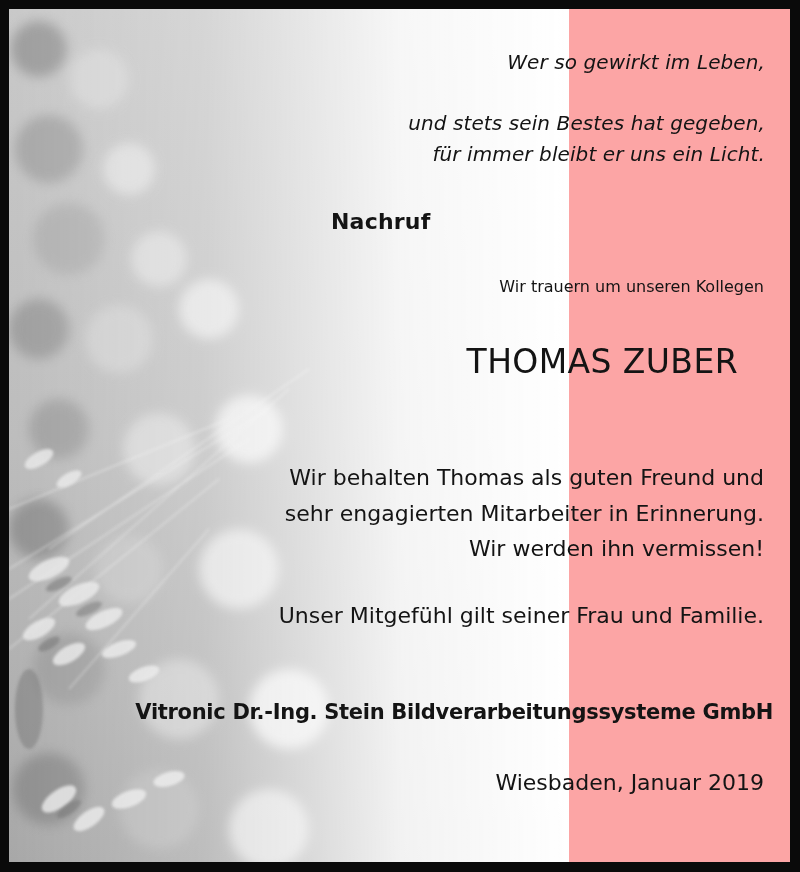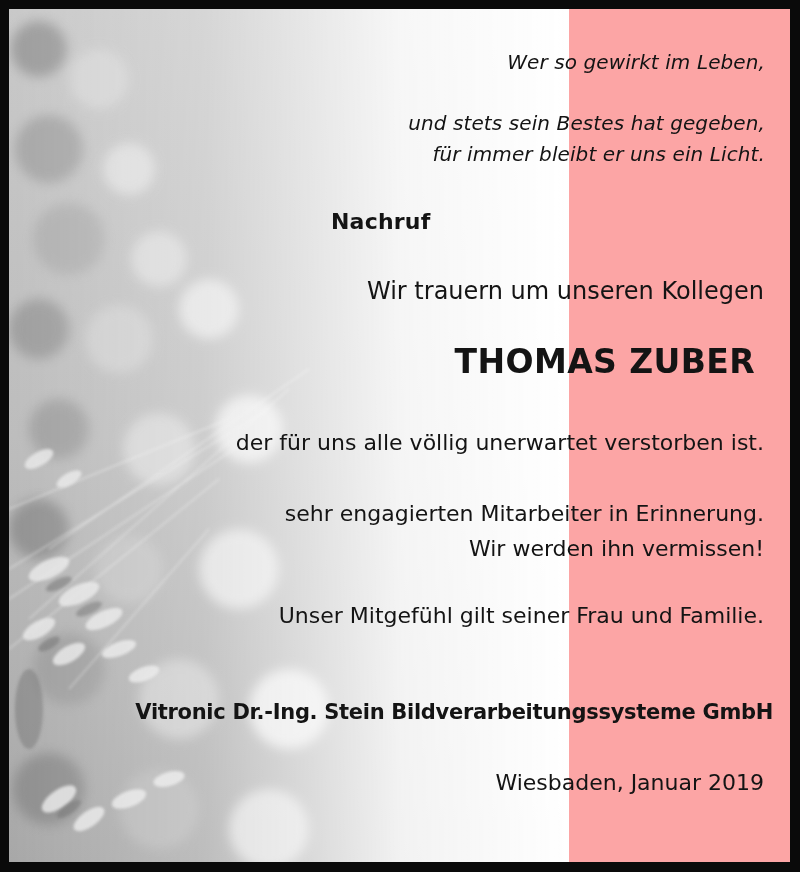--- a/index.html
+++ b/index.html
@@ -64,28 +64,28 @@
     .heading {
       position: absolute;
       left: 322px;
       top: 200px;
       font-size: 22px;
       font-weight: bold;
       white-space: nowrap;
       letter-spacing: 0.2px;
     }
     .intro {
-      font-size: 24px;
+      font-size: 16px;
       right: 26px;
       margin-left: 44px;
     }
     .name {
       font-size: 33px;
-      font-weight: bold;
-      right: 35px;
+      font-weight: normal;
+      right: 52px;
       letter-spacing: 0.4px;
     }
     .body-text {
       font-size: 22px;
       line-height: 35px;
       right: 26px;
     }
     .company {
       font-size: 21px;
       font-weight: bold;
@@ -191,21 +191,21 @@
     <div class="line poem" style="top:38px;">Wer so gewirkt im Leben,</div>
     <div class="line poem" style="top:99px;">und stets sein Bestes hat gegeben,</div>
     <div class="line poem" style="top:130px;">für immer bleibt er uns ein Licht.</div>
 
     <div class="heading">Nachruf</div>
 
     <div class="line intro" style="top:268px;">Wir trauern um unseren Kollegen</div>
 
     <div class="line name" style="top:333px;">THOMAS ZUBER</div>
 
-    <div class="line body-text" style="top:416px;">der für uns alle völlig unerwartet verstorben ist.</div>
+    <div class="line body-text" style="top:451px;">Wir behalten Thomas als guten Freund und</div>
     <div class="line body-text" style="top:487px;">sehr engagierten Mitarbeiter in Erinnerung.</div>
     <div class="line body-text" style="top:522px;">Wir werden ihn vermissen!</div>
 
     <div class="line body-text" style="top:589px;">Unser Mitgefühl gilt seiner Frau und Familie.</div>
 
     <div class="line company" style="top:691px;">Vitronic Dr.-Ing. Stein Bildverarbeitungssysteme GmbH</div>
 
     <div class="line place" style="top:761px;">Wiesbaden, Januar 2019</div>
 
   </div>

